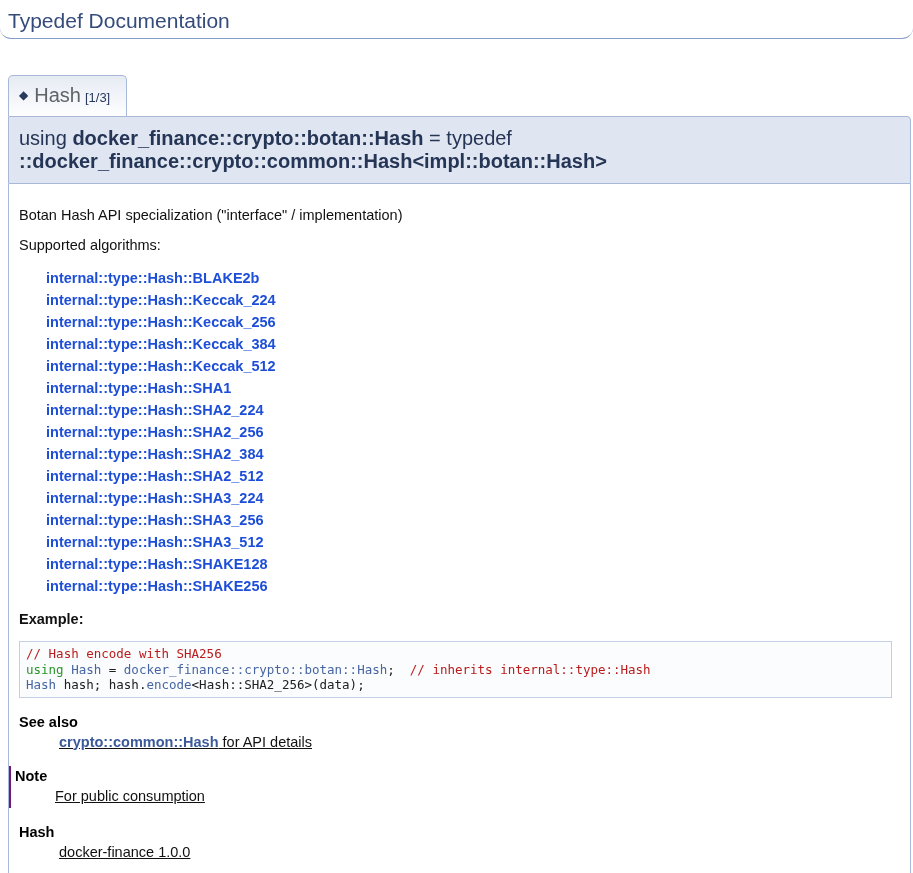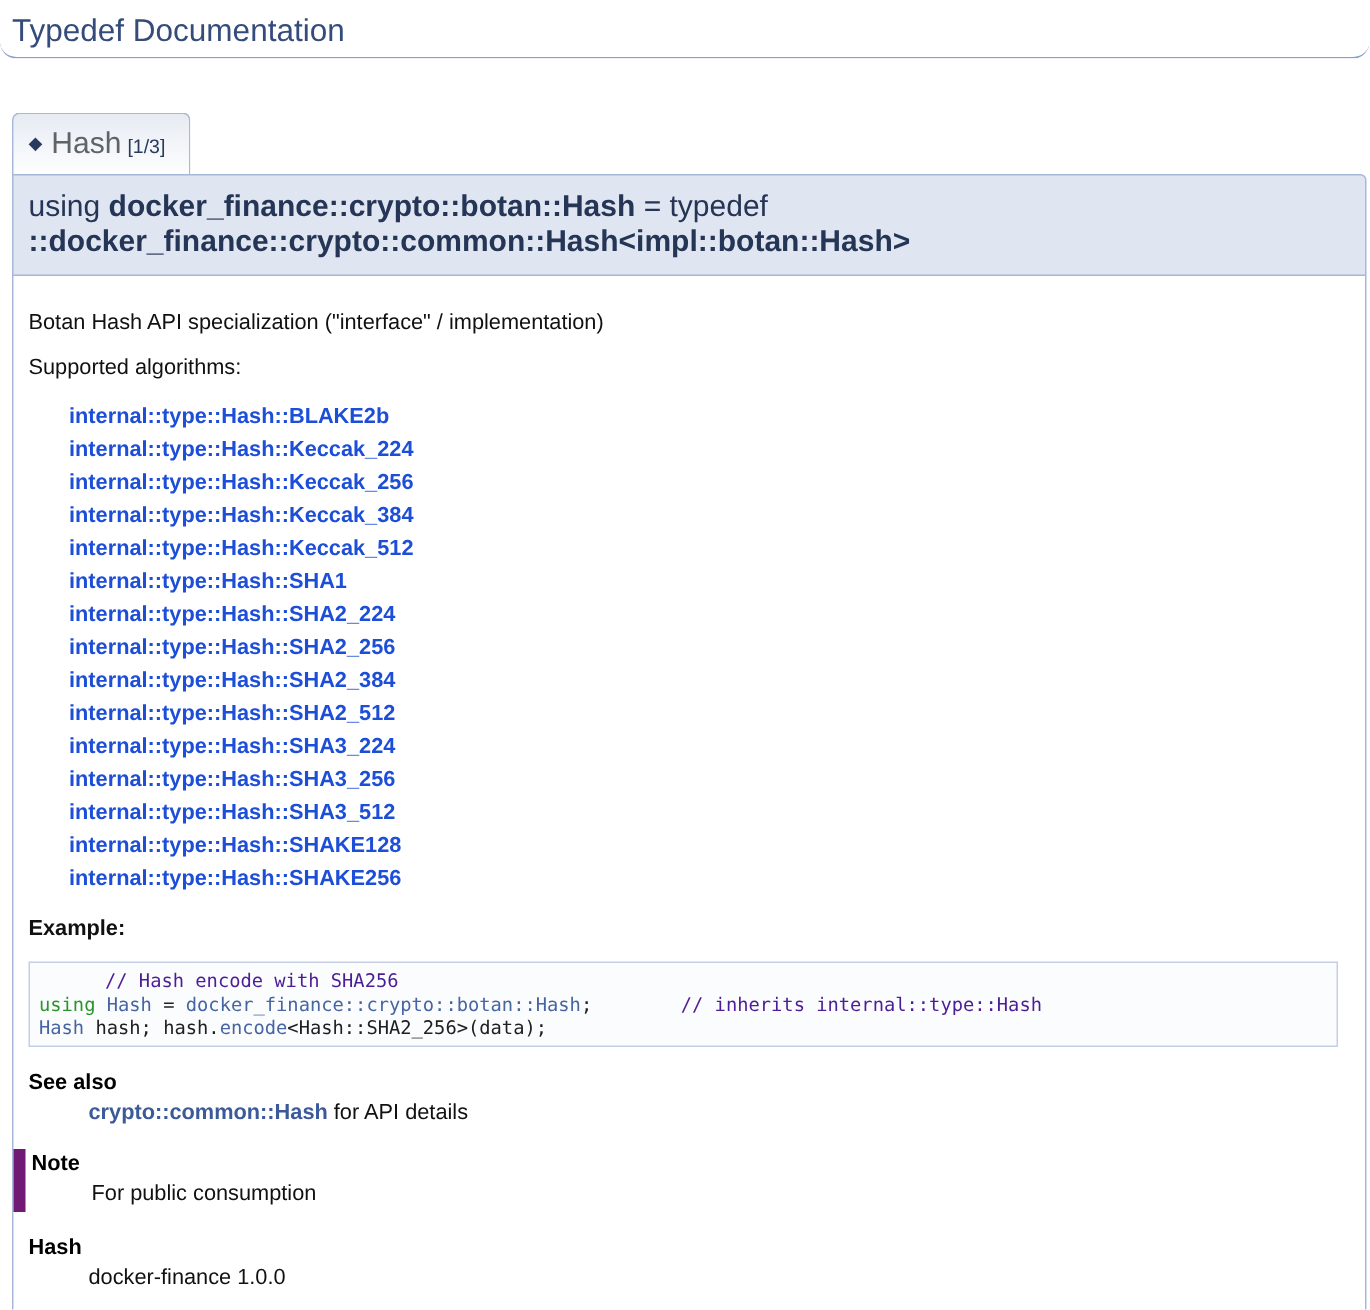--- a/index.html
+++ b/index.html
@@ -91,38 +91,38 @@
     border: 1px solid #C4CFE5;
     background: #FBFCFD;
     padding: 4px 6px;
     margin: 4px 8px 4px 0;
     font-family: "DejaVu Sans Mono", "Liberation Mono", monospace;
     font-size: 12.5px;
     line-height: 15.5px;
     color: #202020;
   }
   .code-line { white-space: pre; }
-  .c-comment { color: #4c1d95; margin-left: 44px; }
+  .c-comment { color: #b91c1c; }
   .c-keyword { color: #289628; }
   .c-link { color: #4665A2; cursor: pointer; }
   .c-plain { color: #202020; }
 
   dl { margin: 16px 0 14px 0; padding: 0; }
   dt { font-weight: bold; color: #000000; }
-  dd { margin: 4px 0 0 40px; }
+  dd { margin: 4px 0 0 40px; text-decoration: underline; }
 
   .see-link {
     font-weight: bold;
     color: #3C5A9A;
     text-decoration: none;
   }
 
   dl.note {
     margin-left: -10px;
-    border-left: 8px solid #701a75;
+    border-left: 2px solid #701a75;
     padding: 2px 0 4px 4px;
   }
 </style>
 </head>
 <body>
 
 <h2 class="groupheader">Typedef Documentation</h2>
 
 <div class="memitem">
 

